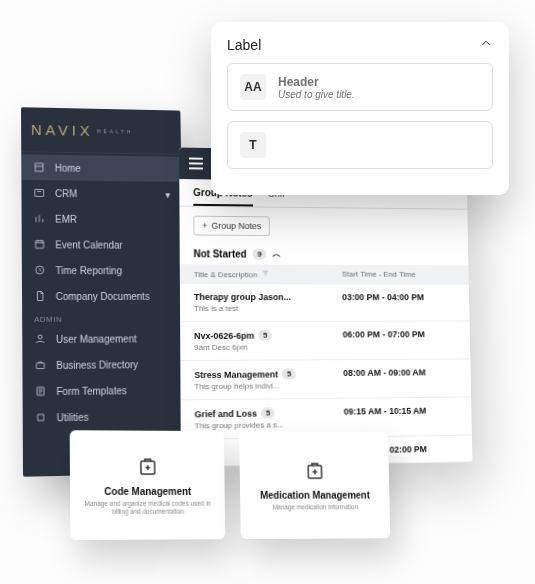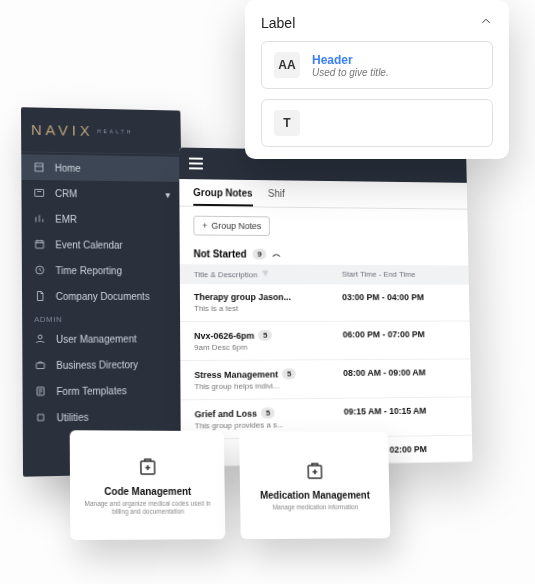--- a/index.html
+++ b/index.html
@@ -72,37 +72,37 @@
     display:flex; padding:8px 14px; border-bottom:1px solid #eee; font-size:9px;
   }
   .row .left { flex:1; }
   .row .title { font-weight:700; color:#111; display:flex; align-items:center; gap:4px; }
   .row .desc { color:#777; font-size:8px; margin-top:2px; }
   .row .time { width:120px; font-weight:700; color:#111; font-size:9px; }
 
   
   .popover {
     position:absolute;
-    right:26px; top:0;
-    width:264px;
+    right:26px; top:22px;
+    width:298px;
     background:#fff;
     border-radius:10px;
     box-shadow: 0 18px 45px rgba(0,0,0,.22);
-    padding:14px 16px 2px;
+    padding:14px 16px 16px;
   }
   .popover-head { display:flex; align-items:center; justify-content:space-between; font-size:14px; font-weight:500; color:#222; margin-bottom:10px; }
   .opt {
     border:1px solid #e1e1e1; border-radius:6px; padding:10px 12px;
     display:flex; gap:12px; align-items:center; margin-bottom:10px;
   }
   .opt .glyph {
     width:26px;height:26px;background:#f2f2f2;border-radius:4px;
     display:flex;align-items:center;justify-content:center;font-size:12px;font-weight:700;color:#333;
   }
-  .opt .meta .t { font-weight:700; font-size:12px; color:#3b82f6; }
+  .opt .meta .t { font-weight:700; font-size:12px; color:#737373; }
   .opt .meta .d { font-size:10px; color:#777;font-style:italic; }
 
   
   .bottom-cards {
     position:absolute;
     left:70px; top:430px;
     display:flex; gap:16px;
     transform: perspective(1000px) rotateY(6deg) rotateX(3deg);
     transform-origin: left center;
   }

